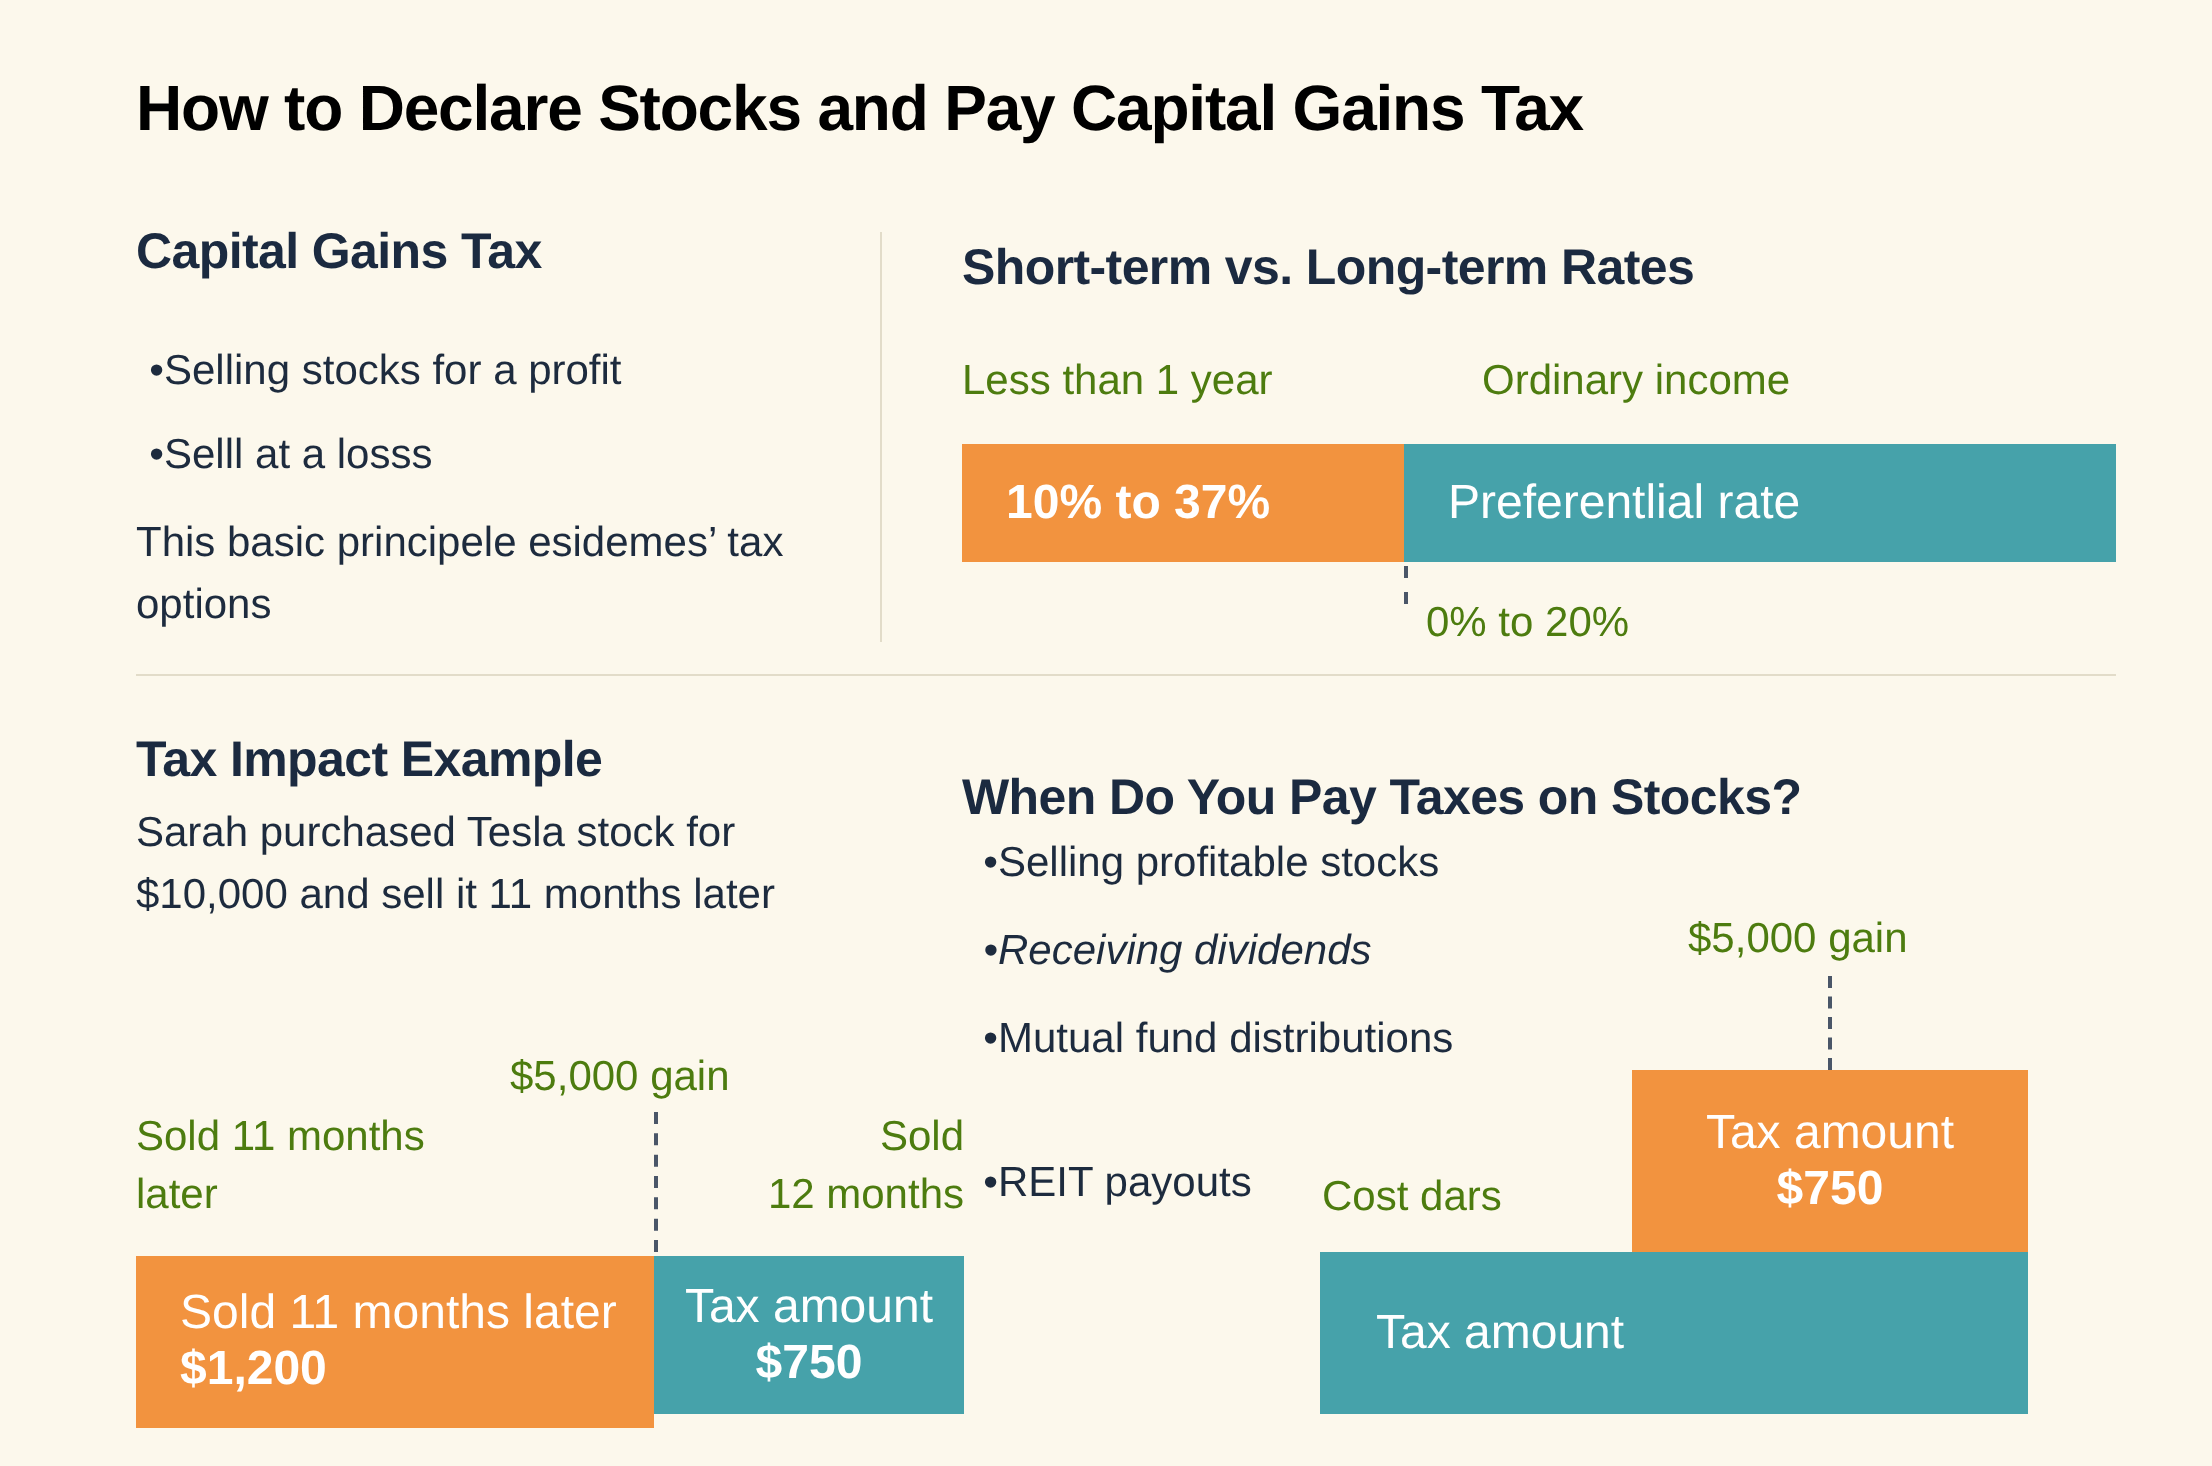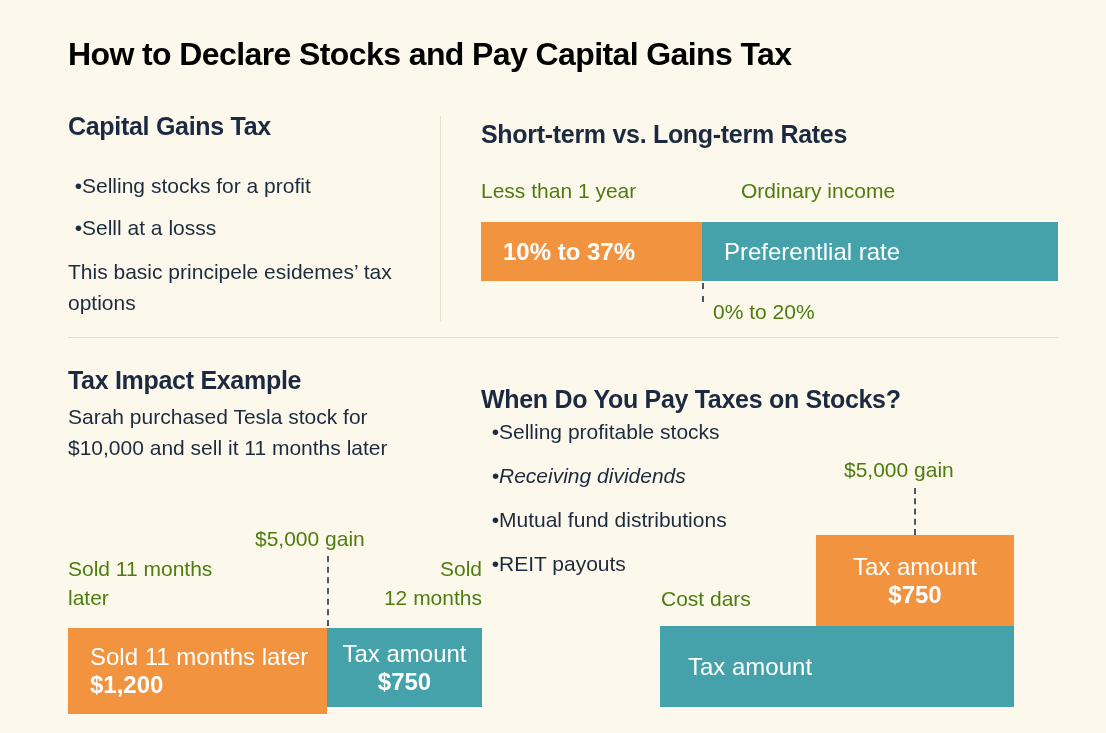--- a/index.html
+++ b/index.html
@@ -174,21 +174,21 @@
   </div>
 
   <div class="bullet-row" style="left:485px; top:462px;font-style:italic;">
     <span class="dot">•</span><span>Receiving dividends</span>
   </div>
 
   <div class="bullet-row" style="left:485px; top:506px;">
     <span class="dot">•</span><span>Mutual fund distributions</span>
   </div>
 
-  <div class="bullet-row" style="left:485px; top:550px;">
+  <div class="bullet-row" style="left:485px; top:578px;">
     <span class="dot">•</span><span>REIT payouts</span>
   </div>
 
   <div class="float-label" style="left:844px; top:455px;">$5,000 gain</div>
 
   <div class="dash-v" style="left:914px; top:488px; height:47px;"></div>
 
   <div class="float-label" style="left:661px; top:584px;">Cost dars</div>
 
   <div class="bar orange" style="left:816px; top:535px; width:198px; height:91px;">

